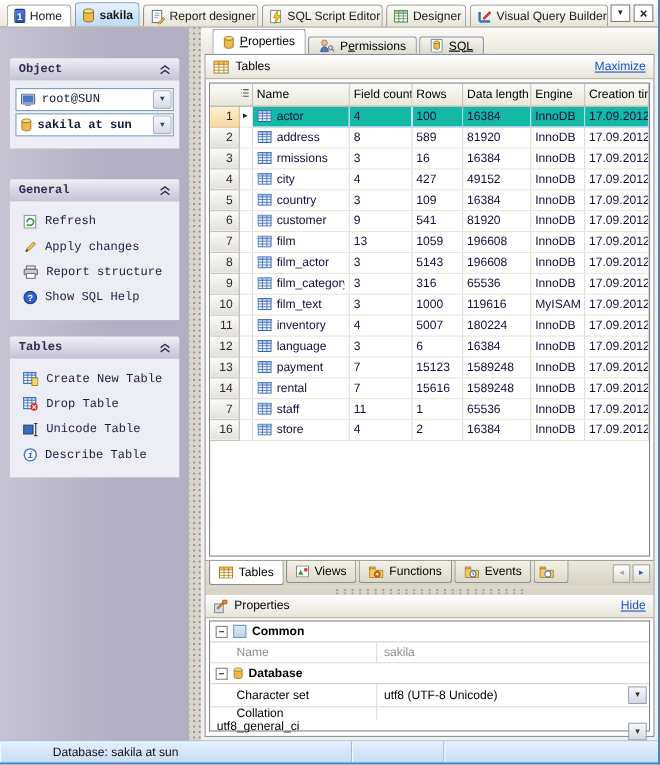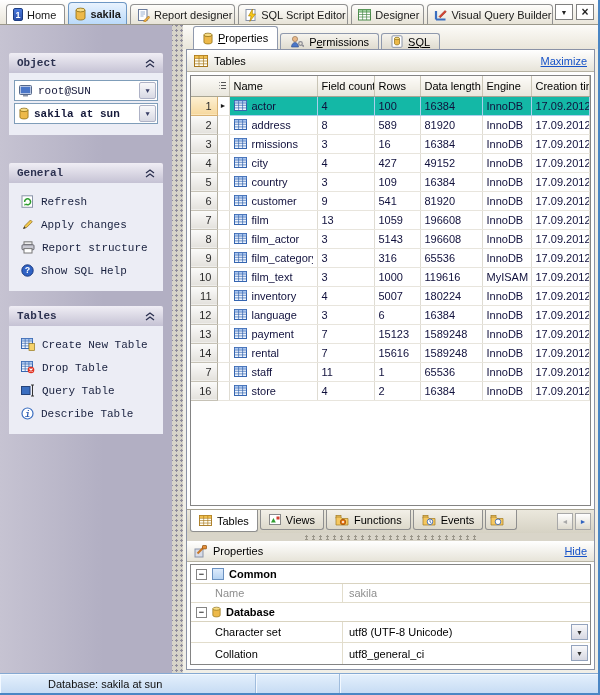--- a/index.html
+++ b/index.html
@@ -101,37 +101,37 @@
   .h-split .dots { width:175px; height:5px;
                    background-image:radial-gradient(circle,#9a968a 1px, rgba(0,0,0,0) 1.2px);
                    background-size:7px 3px; }
 
   
   .props-grid { flex:none; margin:2px 3px 4px; border:1px solid #848484; background:#fff; }
   .pg-group { display:flex; align-items:center; gap:5px; height:19px; border-bottom:1px solid #d9d3c0;
               padding-left:3px; font-weight:bold; }
   .pg-row { display:flex; align-items:stretch; height:19px; border-bottom:1px solid #e2ddcc; }
   .pg-row.dd { height:21px; }
-  .pg-row:last-child { border-bottom:none; }
+  .pg-row:last-child { border-bottom:none;flex-direction:column; }
   .pg-label { width:152px; flex:none; display:flex; align-items:center; padding-left:24px;
               border-right:1px solid #e2ddcc; }
   .pg-value { flex:1; min-width:0; display:flex; align-items:center; padding-left:6px; position:relative; }
   .combo-btn2 { position:absolute; right:2px; top:2px; width:17px; height:16px; border:1px solid #94a3bd;
                 background:linear-gradient(#f9f9fb,#d7d8e2); display:flex; align-items:center; justify-content:center;
                 font-size:7px; color:#333; }
   .dis { color:#8e8e8e; }
   .expbox { width:11px; height:11px; flex:none; border:1px solid #848484; background:#fff; margin-left:2px;
             display:flex; align-items:center; justify-content:center; font-size:9px; line-height:9px; color:#222; }
   .sq-common { width:12px; height:12px; flex:none; background:linear-gradient(#ddebfc,#b6d3f2); border:1px solid #6a90c0; }
 
   
   .statusbar { height:20px; background:linear-gradient(#e4f0fc,#c7dcf4); border-top:1px solid #85a9d2; display:flex; }
   .sb-sect { border-right:1px solid #9fbcdd; box-shadow:inset 1px 1px 0 #f2f8ff; display:flex; align-items:center;
              padding-left:7px; color:#101010; overflow:hidden; white-space:nowrap; }
-  .sb-1 { width:256px; flex:none;padding-left:48px; }
+  .sb-1 { width:320px; flex:none;padding-left:48px; }
   .sb-2 { width:84px; flex:none; }
   .sb-3 { flex:1; border-right:none; }
 </style>
 </head>
 <body>
 
 <div id="window">
 
   <div class="top-tabbar">
     <div class="ttab ttab-home">
@@ -281,21 +281,21 @@
             <circle cx="10" cy="9" r="3.3" fill="#e03020"></circle>
             <path d="M8.5 7.5l3 3M11.5 7.5l-3 3" stroke="#fff" stroke-width="1.1"></path>
           </svg>
           <span>Drop Table</span>
         </div>
         <div class="s-item">
           <svg class="i" width="14" height="13" viewBox="0 0 14 13">
             <rect x="0.5" y="2.5" width="8.5" height="8" fill="#3a6ec0" stroke="#24437a"></rect>
             <path d="M11.5 1v11M10 1h3M10 12h3" stroke="#333" stroke-width="1"></path>
           </svg>
-          <span>Query Table</span>
+          <span>Unicode Table</span>
         </div>
         <div class="s-item">
           <svg class="i" width="13" height="13" viewBox="0 0 13 13">
             <circle cx="6.5" cy="6.5" r="5.5" fill="#fff" stroke="#3a6ec0" stroke-width="1.2"></circle>
             <text x="6.5" y="9.6" font-size="8.5" fill="#2a5ab0" text-anchor="middle" font-weight="bold" font-style="italic">i</text>
           </svg>
           <span>Describe Table</span>
         </div>
       </div>
     </div>

